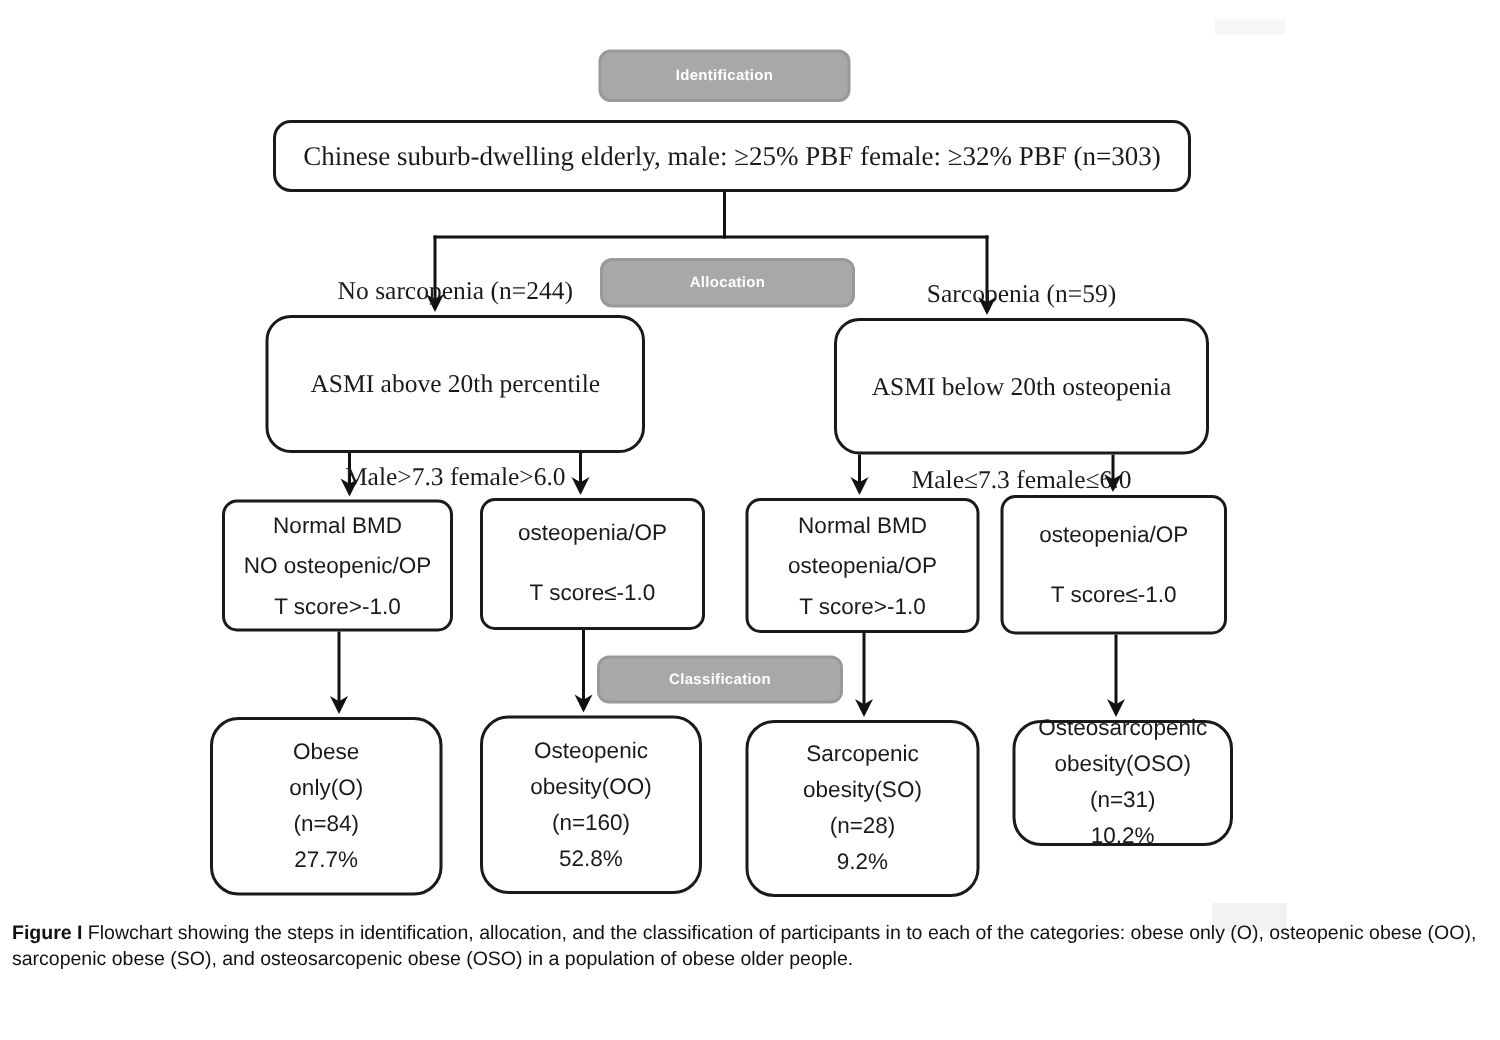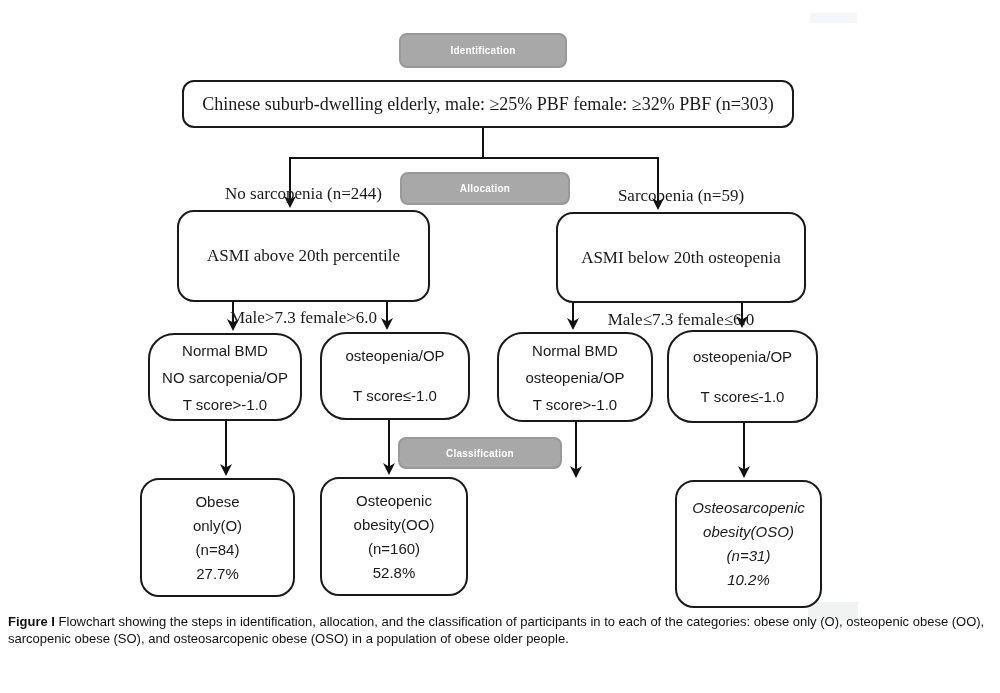--- a/index.html
+++ b/index.html
@@ -21,21 +21,21 @@
   }
   
   .node{
     position:absolute;display:flex;flex-direction:column;justify-content:center;align-items:center;
     background:#ffffff;border:2px solid var(--box-border,#1a1a1a);
     box-sizing:border-box;text-align:center;z-index:2;
   }
   .serif{font-family:"Liberation Serif",serif;}
   .top-node{border-radius:12px;font-size:18px;text-align:right;}
   .row2{border-radius:17px;font-size:17px;line-height:30px;gap:32px;}
-  .row3{border-radius:26px;font-size:15px;line-height:27px;}
+  .row3{border-radius:10px;font-size:15px;line-height:27px;}
   .row3.two-line{line-height:40px;}
   .row4{border-radius:19px;font-size:15px;line-height:24px;justify-content:center;}
   .line{white-space:nowrap;}
   
   .ghost{position:absolute;z-index:1;}
   .ghost.top{background:#f5f6f7;}
   .ghost.bottom{background:#f1f2f2;}
   
   .caption{
     position:absolute;left:8px;top:614px;width:984px;
@@ -93,21 +93,21 @@
     <div class="line">Male&gt;7.3 female&gt;6.0</div>
   </div>
   <div class="node serif row2" style="left:540px;top:212px;width:250px;height:91px;margin-left:16px;">
     <div class="line">Sarcopenia (n=59)</div>
     <div class="line">ASMI below 20th osteopenia</div>
     <div class="line">Male≤7.3 female≤6.0</div>
   </div>
 
   <div class="node row3" style="left:148px;top:333px;width:154px;height:88px;">
     <div class="line">Normal BMD</div>
-    <div class="line">NO sarcopenia/OP</div>
+    <div class="line">NO osteopenic/OP</div>
     <div class="line">T score&gt;-1.0</div>
   </div>
   <div class="node row3 two-line" style="left:320px;top:332px;width:150px;height:88px;">
     <div class="line">osteopenia/OP</div>
     <div class="line">T score≤-1.0</div>
   </div>
   <div class="node row3" style="left:497px;top:332px;width:156px;height:90px;">
     <div class="line">Normal BMD</div>
     <div class="line">osteopenia/OP</div>
     <div class="line">T score&gt;-1.0</div>
@@ -122,21 +122,27 @@
     <div class="line">only(O)</div>
     <div class="line">(n=84)</div>
     <div class="line">27.7%</div>
   </div>
   <div class="node row4" style="left:320px;top:477px;width:148px;height:119px;">
     <div class="line">Osteopenic</div>
     <div class="line">obesity(OO)</div>
     <div class="line">(n=160)</div>
     <div class="line">52.8%</div>
   </div>
-  <div class="node row4" style="left:675px;top:480px;width:147px;height:128px;font-style:italic;">
+  <div class="node row4" style="left:497px;top:480px;width:156px;height:118px;">
+    <div class="line">Sarcopenic</div>
+    <div class="line">obesity(SO)</div>
+    <div class="line">(n=28)</div>
+    <div class="line">9.2%</div>
+  </div>
+  <div class="node row4" style="left:675px;top:480px;width:147px;height:84px;">
     <div class="line">Osteosarcopenic</div>
     <div class="line">obesity(OSO)</div>
     <div class="line">(n=31)</div>
     <div class="line">10.2%</div>
   </div>
 
   <div class="caption">
     <span class="cap-label">Figure I </span>
     <span>Flowchart showing the steps in identification, allocation, and the classification of participants in to each of the categories: obese only (O), osteopenic obese (OO), sarcopenic obese (SO), and osteosarcopenic obese (OSO) in a population of obese older people.</span>
   </div>

